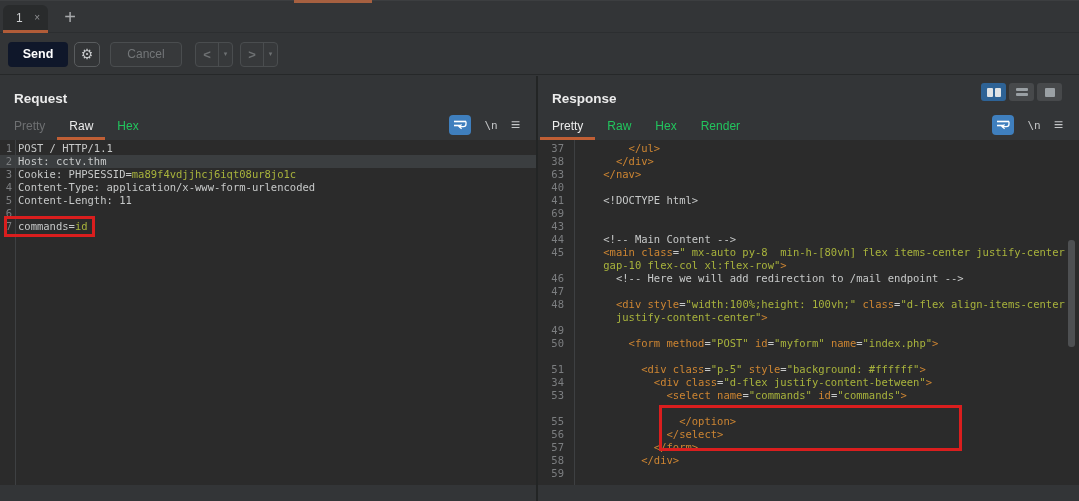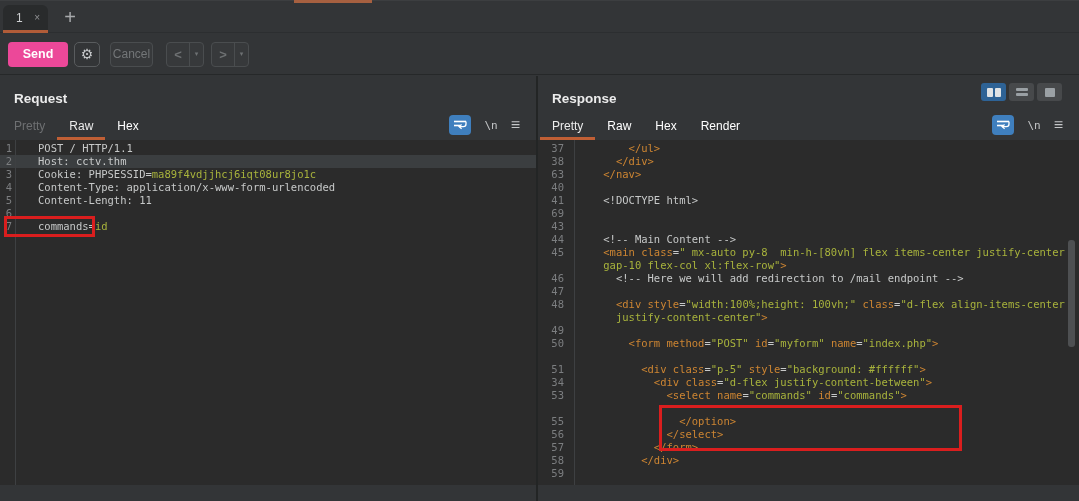--- a/index.html
+++ b/index.html
@@ -15,44 +15,44 @@
     border-radius:6px 6px 0 0; cursor:pointer; }
   .rtab .lbl { position:absolute; left:13px; top:6px; font-size:12px; color:#cfd1d3; }
   .rtab .x { position:absolute; right:8px; top:7px; font-size:10px; color:#909294; }
   .rtab .bar { position:absolute; bottom:0; left:0; right:0; height:3px; background:#b15c38; }
   .plus-btn { position:absolute; left:57px; top:2px; width:26px; height:28px; border:none;
     background:transparent; color:#a8aaac; font-size:20px; font-weight:300; cursor:pointer; }
 
   
   .toolbar { position:absolute; top:34px; left:0; right:0; height:41px; background:#333537;
     border-bottom:1px solid #262829; display:flex; align-items:center; padding-left:8px; }
-  .send-btn { width:60px; height:25px; background:#ec4899; border:none; border-radius:4px;
+  .send-btn { width:60px; height:25px; background:#0f172a; border:none; border-radius:4px;
     color:#fff; font-weight:bold; font-size:12.5px; cursor:pointer; }
   .gear-btn { width:26px; height:25px; margin-left:6px; background:transparent;
     border:1px solid #595c5e; border-radius:5px; color:#c6c8ca; font-size:14px; cursor:pointer;
     line-height:22px; text-align:center; }
-  .cancel-btn { width:43px; height:25px; margin-left:10px; background:#37393b;
+  .cancel-btn { width:72px; height:25px; margin-left:10px; background:#37393b;
     border:1px solid #4a4d4f; border-radius:4px; color:#737678; font-size:12px; }
   .navgrp { display:flex; margin-left:13px; gap:7px; }
   .splitbtn { width:38px; height:25px; border:1px solid #4a4d4f; border-radius:4px;
     background:#37393b; display:flex; align-items:center; }
   .splitbtn .main { flex:1; text-align:center; color:#6e7173; font-size:13px; font-weight:bold; }
   .splitbtn .sep { width:1px; height:100%; background:#4a4d4f; }
   .splitbtn .dd { width:13px; text-align:center; color:#6e7173; font-size:7px; }
 
   
   .panel { position:absolute; top:76px; bottom:16px; background:#333537; }
   .panel.request { left:0; width:536px; }
   .panel.response { left:538px; right:0; }
   .vdivider { position:absolute; top:76px; bottom:0; left:536px; width:2px; background:#232525; }
 
   .panel-header { position:relative; height:64px; }
   .panel-title { position:absolute; left:14px; top:15px; font-size:13.5px; font-weight:bold; color:#ececec; }
   .ptabs { position:absolute; bottom:0; left:2px; display:flex;justify-content:flex-end; }
-  .ptab { height:24px; line-height:21px; padding:0 12px; font-size:12px; color:#ffffff;
+  .ptab { height:24px; line-height:21px; padding:0 12px; font-size:12px; color:#22c55e;
     position:relative; cursor:pointer; }
   .ptab.dim { color:#6e7072; }
   .ptab.active { color:#ececec; }
   .ptab.active::after { content:""; position:absolute; left:0; right:0; bottom:0; height:3px; background:#c05f35; }
 
   .hdr-icons { position:absolute; right:16px; bottom:5px; display:flex; align-items:center; gap:13px; }
   .wrap-btn { width:22px; height:20px; background:#3f7fbe; border:none; border-radius:4px;
     display:flex; align-items:center; justify-content:center; cursor:pointer; }
   .nl-btn { background:none; border:none; color:#c4c6c8; font-family:"DejaVu Sans Mono",monospace;
     font-size:11px; cursor:pointer; }
@@ -72,21 +72,21 @@
     padding-top:2px; font-family:"DejaVu Sans Mono",monospace; font-size:10.5px;
     line-height:13px; overflow:hidden; cursor:text; }
   .editor::before { content:""; position:absolute; top:0; bottom:0; width:1px; background:#3e4042; }
   .editor.req::before { left:15px; }
   .editor.resp::before { left:36px; }
   .code-row { height:13px; white-space:pre; display:flex; }
   .code-row.hl { background:#3b3e40; }
   .num { text-align:right; color:#7c7e80; flex:0 0 auto; }
   .editor.req .num { width:12px; }
   .editor.resp .num { width:26px; }
-  .editor.req .code { padding-left:6px;margin-left:20px; }
+  .editor.req .code { padding-left:6px; }
   .editor.resp .code { padding-left:14px; }
   .tok-p { color:#c7c9c9; }
   .tok-t { color:#cd8532; }
   .tok-v { color:#a8b33c; }
 
   .vscroll { position:absolute; right:4px; top:100px; width:7px; height:107px;
     background:#4e5052; border-radius:3px; }
 
   .ann { position:absolute; border:3px solid #da1e1e; pointer-events:none; }
   .ann.req-ann { left:4px; top:216px; width:91px; height:21px; }

